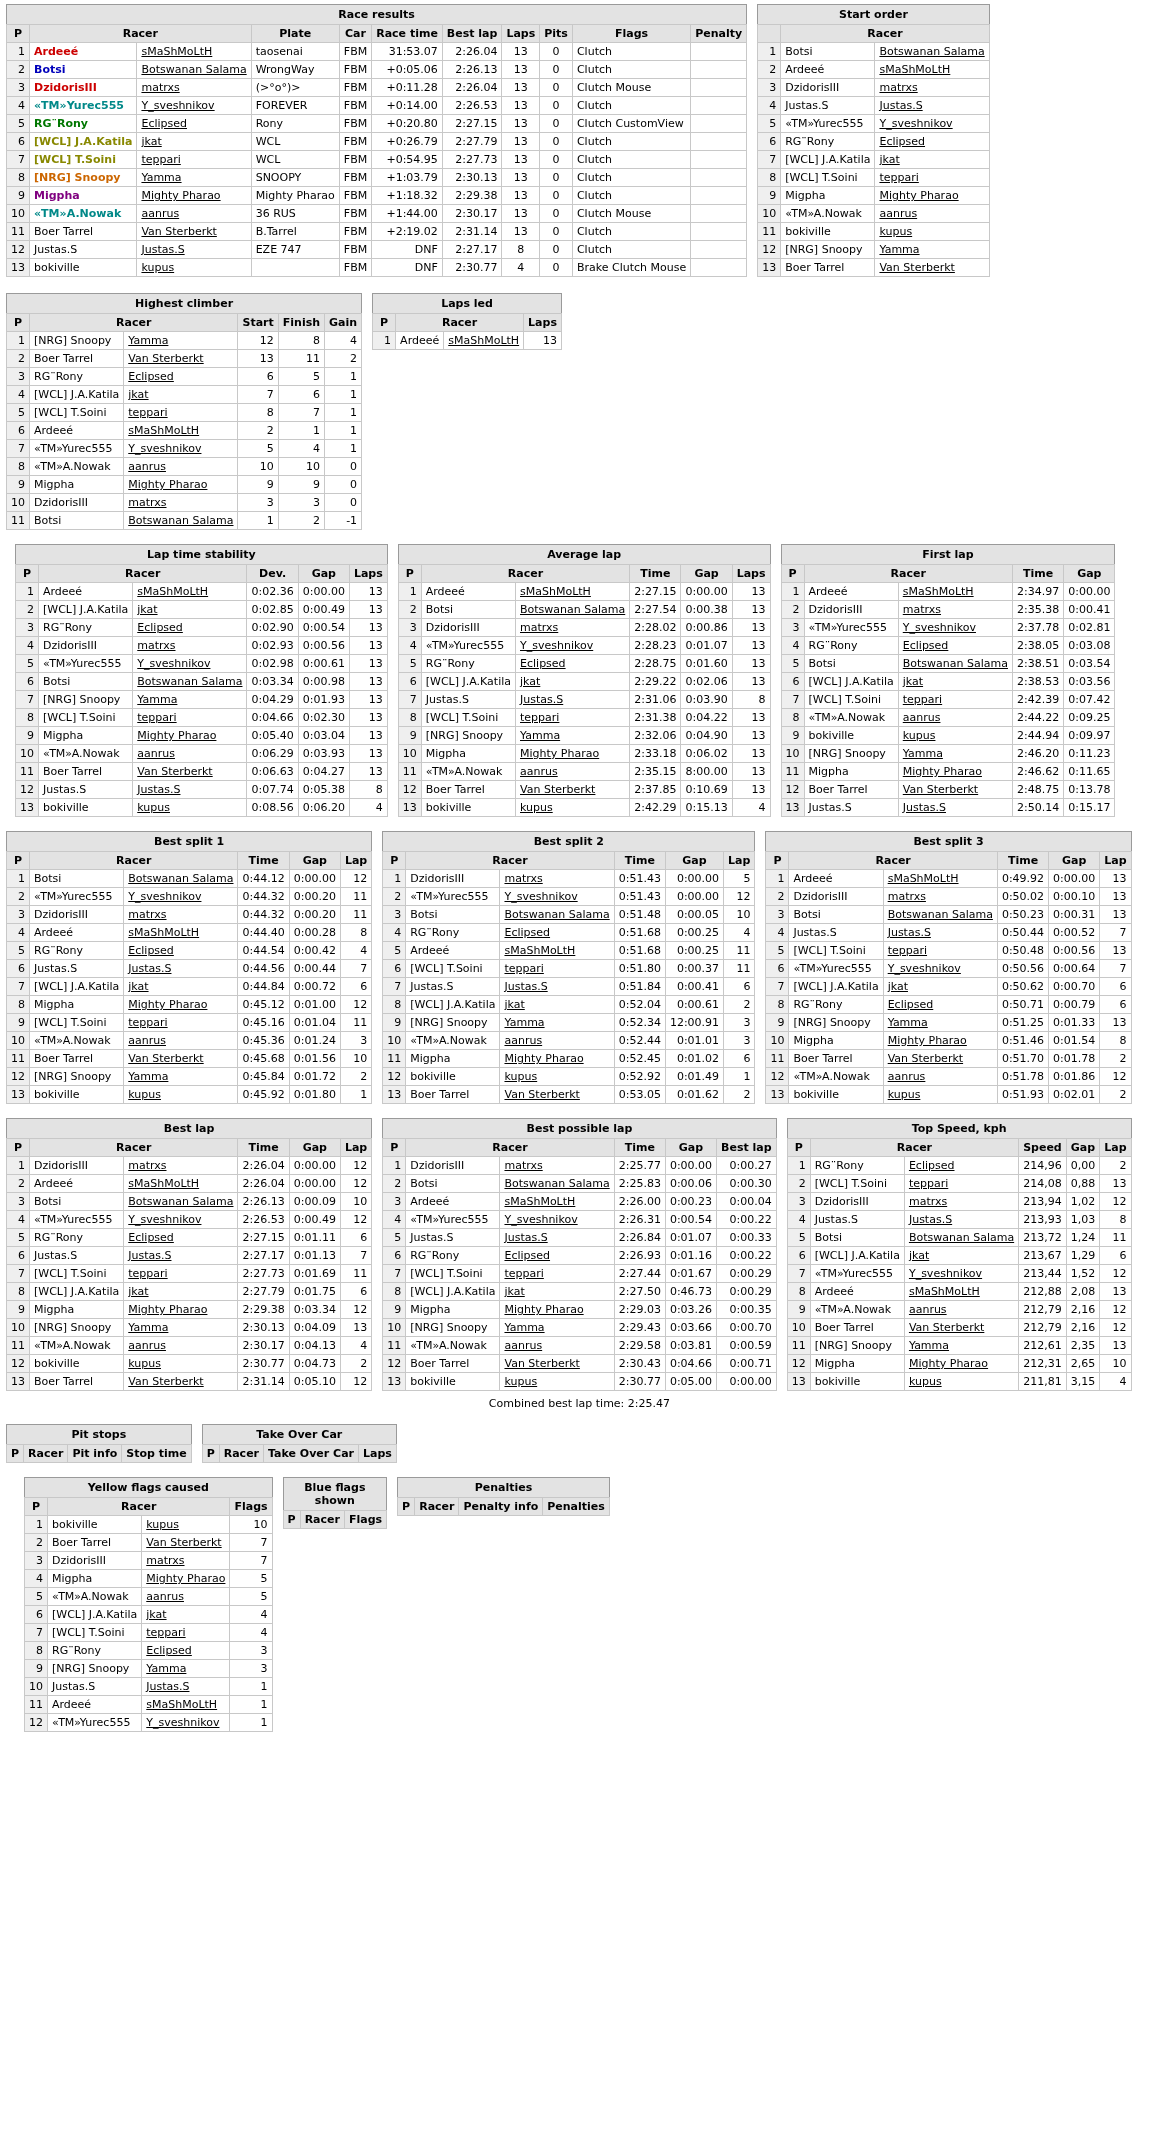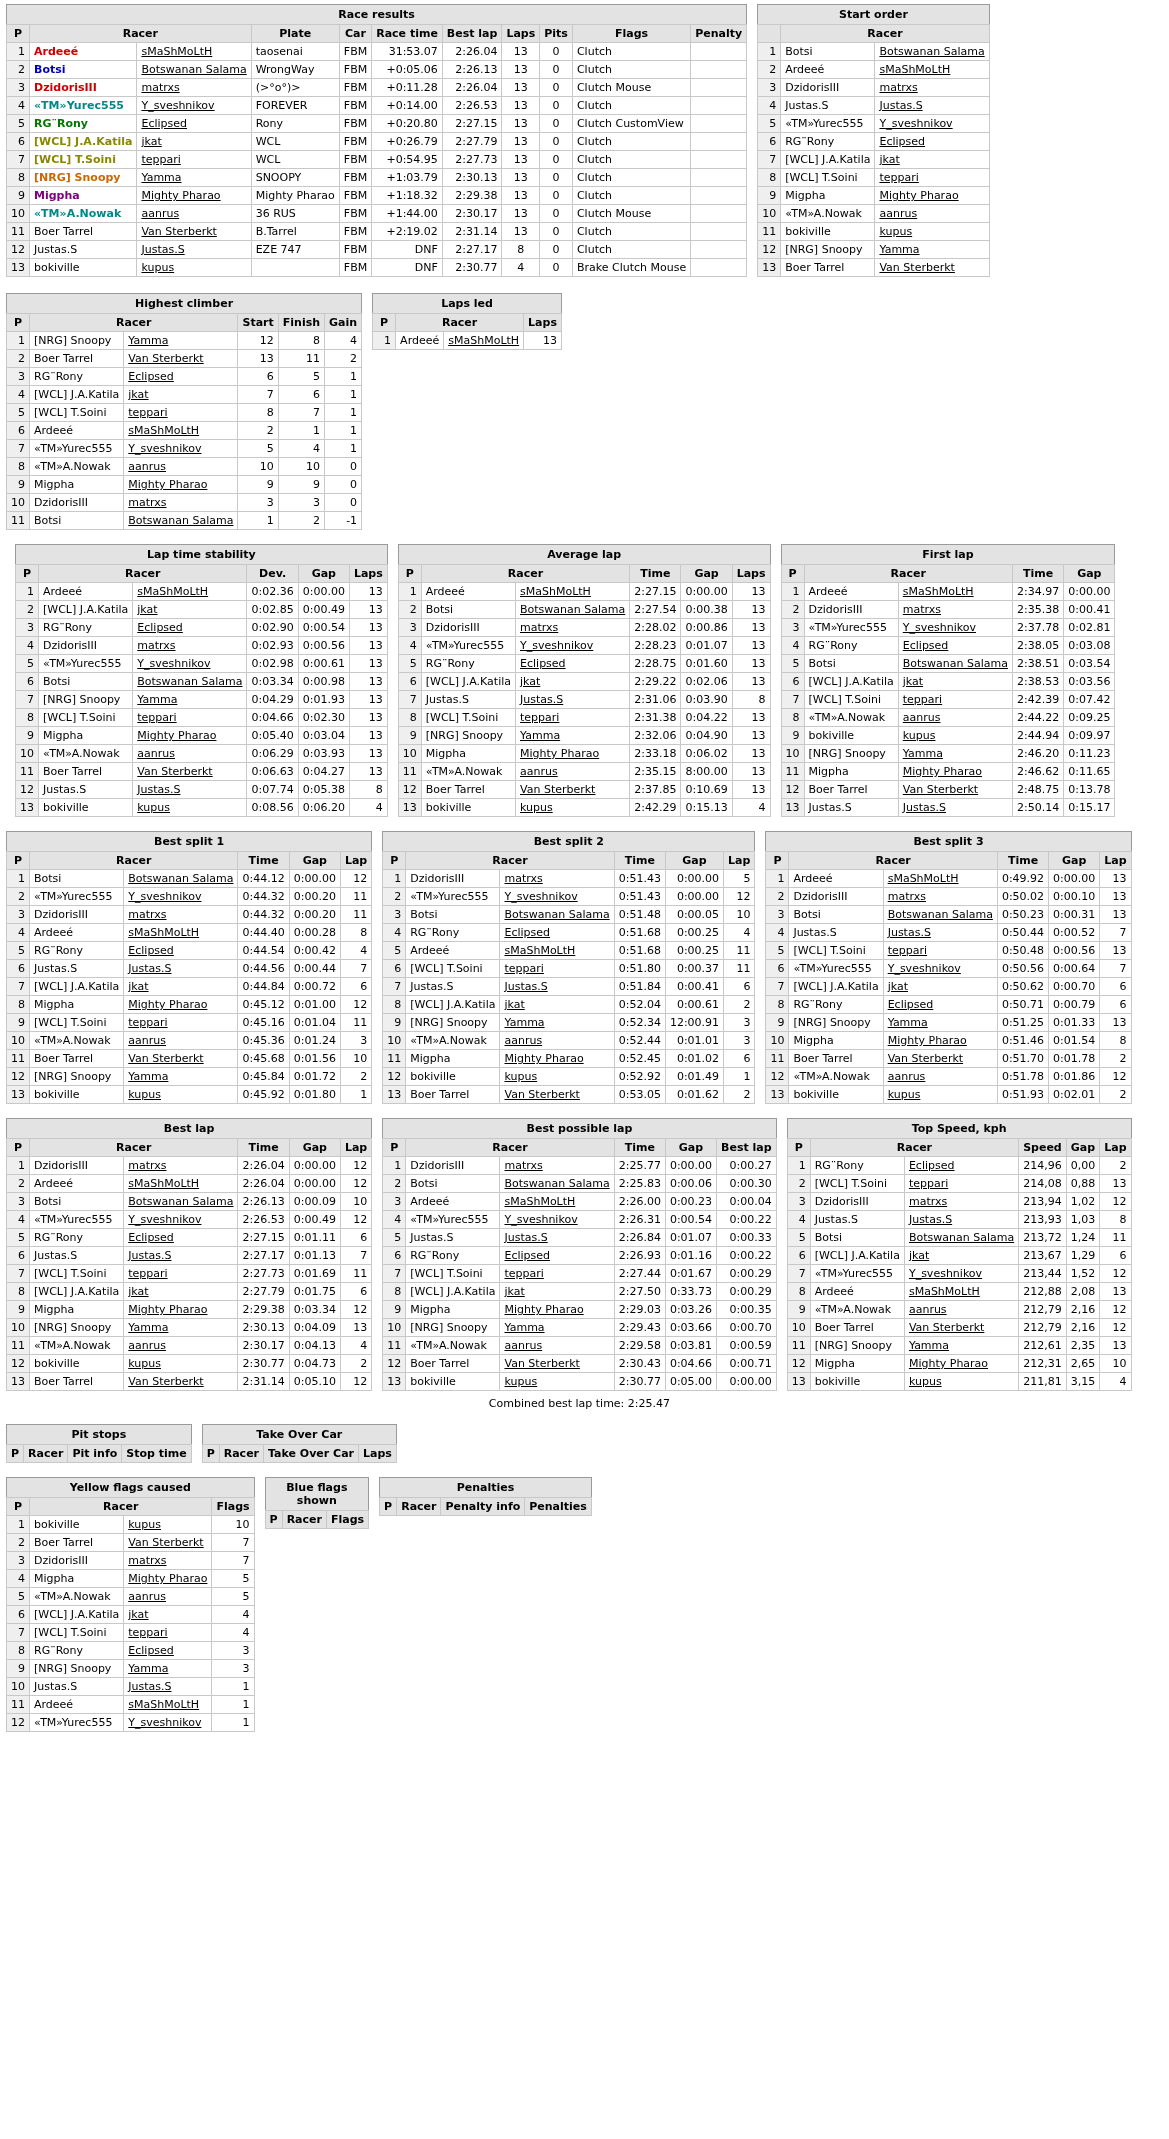--- a/index.html
+++ b/index.html
@@ -1337,21 +1337,21 @@
               <td class="nick"><span class="lnk">teppari</span></td>
               <td class="num">2:27.44</td>
               <td class="num">0:01.67</td>
               <td class="num">0:00.29</td>
             </tr>
             <tr>
               <td class="pos">8</td>
               <td class="racer">[WCL] J.A.Katila</td>
               <td class="nick"><span class="lnk">jkat</span></td>
               <td class="num">2:27.50</td>
-              <td class="num">0:33.73</td>
+              <td class="num">0:46.73</td>
               <td class="num">0:00.29</td>
             </tr>
             <tr>
               <td class="pos">9</td>
               <td class="racer">Migpha</td>
               <td class="nick"><span class="lnk">Mighty Pharao</span></td>
               <td class="num">2:29.03</td>
               <td class="num">0:03.26</td>
               <td class="num">0:00.35</td>
             </tr>
@@ -1541,21 +1541,21 @@
           <th>Racer</th>
           <th>Take Over Car</th>
           <th>Laps</th>
         </tr>
           </thead>
         <tbody></tbody>
       </table>
     </div>
   </div>
 
-  <div class="row" style="padding-left:6px;">
+  <div class="row" style="padding-left:24px;">
     <div class="wrapblk">
       <table class="blk" id="t-yf">
         <caption>Yellow flags caused</caption>
         <thead>
             <tr>
           <th>P</th>
           <th colspan="2">Racer</th>
           <th>Flags</th>
         </tr>
           </thead>

